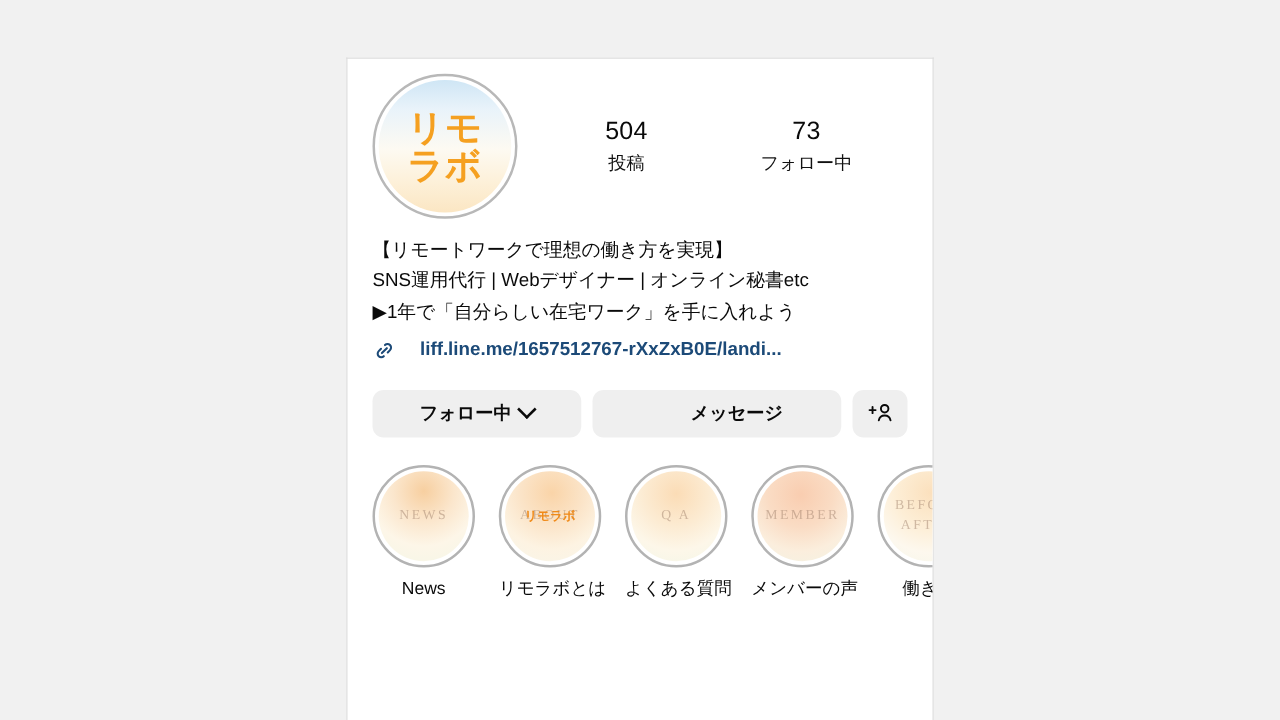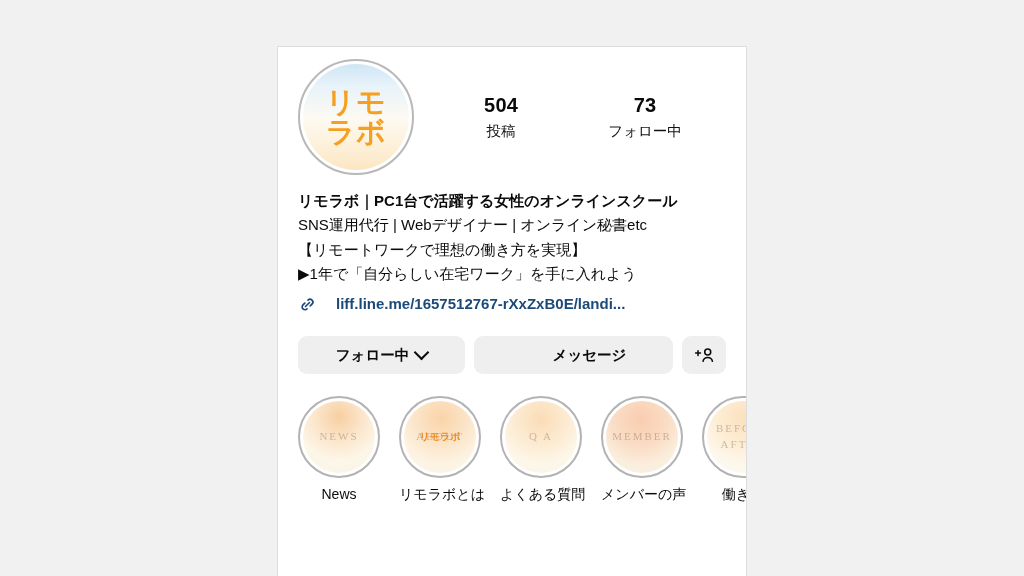--- a/index.html
+++ b/index.html
@@ -81,21 +81,21 @@
     align-items: center;
     padding: 0 6px 0 18px;
     box-sizing: border-box;
   }
   .stat-cell {
     text-align: center;
     min-width: 62px;
   }
   .stat-value {
     font-size: 20px;
-    font-weight: bold;
+    font-weight: normal;
     color: #0a0a0a;
     line-height: 1.35;
     letter-spacing: 0.2px;
   }
   .stat-label {
     font-size: 14.5px;
     color: #111111;
     line-height: 1.5;
     margin-top: 2px;
   }
@@ -255,23 +255,22 @@
         <div class="stat-label">投稿</div>
       </div>
       <div class="stat-cell">
         <div class="stat-value">73</div>
         <div class="stat-label">フォロー中</div>
       </div>
     </div>
   </div>
 
   <div class="bio">
-    <div class="bio-title">リモラボ｜PC1台で活躍する女性のオンラインスクール</div>
+    <div class="bio-line">【リモートワークで理想の働き方を実現】</div>
     <div class="bio-line">SNS運用代行 | Webデザイナー | オンライン秘書etc</div>
-    <div class="bio-line">【リモートワークで理想の働き方を実現】</div>
     <div class="bio-line">▶1年で「自分らしい在宅ワーク」を手に入れよう</div>
 
     <div class="bio-link-row">
       <svg class="link-icon" viewBox="0 0 24 24">
         <g fill="none" stroke="#1c4a78" stroke-width="2.1" stroke-linecap="round">
           <path d="M9.5 14.5 L14.5 9.5"></path>
           <path d="M12.6 6.4 a3.6 3.6 0 0 1 5.1 5.1 l-2.3 2.3"></path>
           <path d="M11.4 17.6 a3.6 3.6 0 0 1 -5.1 -5.1 l2.3 -2.3"></path>
         </g>
       </svg>

